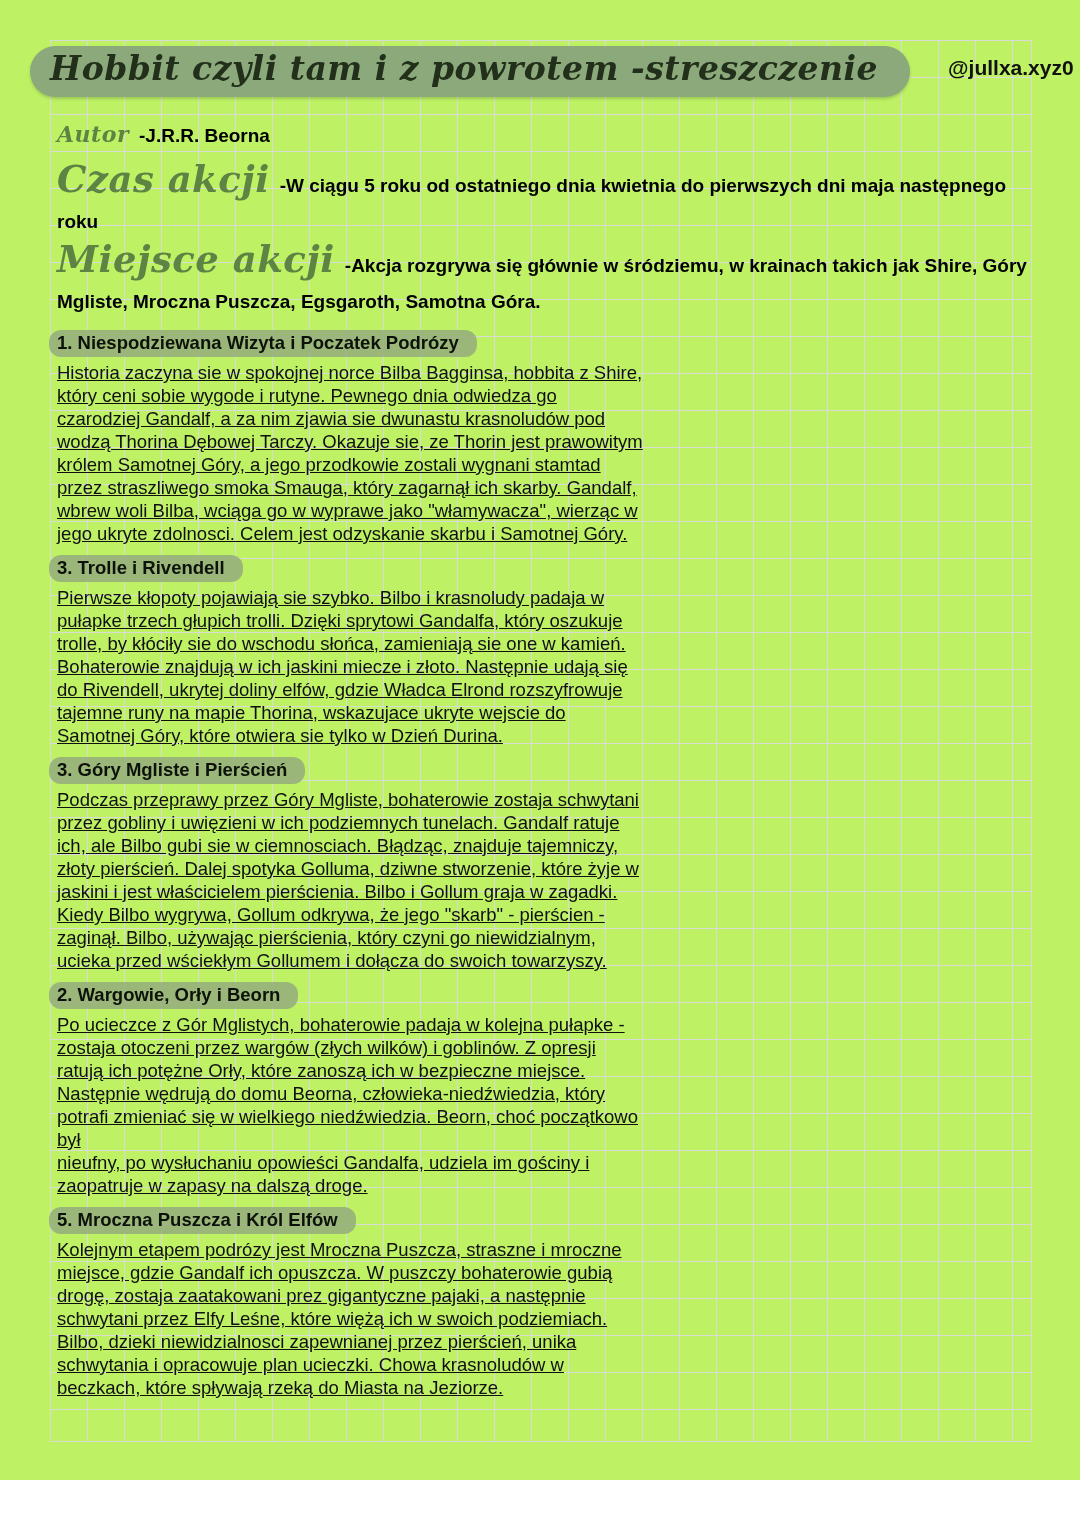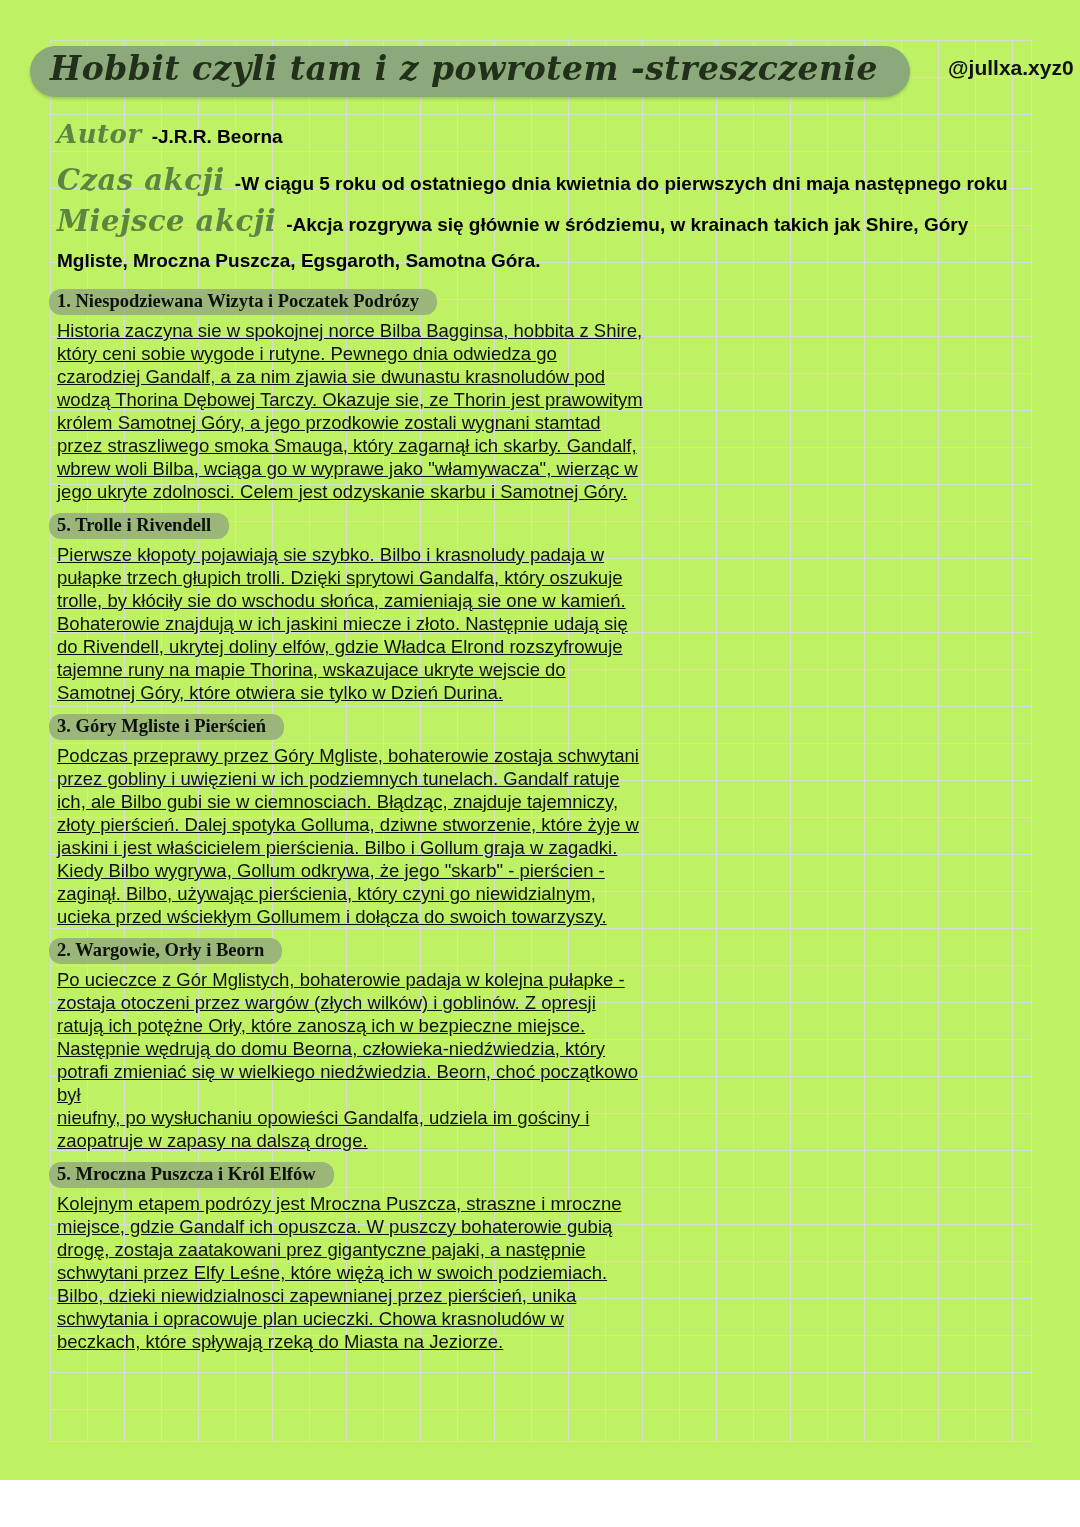--- a/index.html
+++ b/index.html
@@ -54,40 +54,39 @@
     font-weight:bold;
     color:#111;
     margin-top:10px;
     margin-right:16px;
     white-space:nowrap;
     padding-left:38px;
   }
   .meta{margin:0;color:#000;}
   .label{
     color:#5e8443;
-    font-size:29px;
+    font-size:37px;
     margin-right:10px;
     letter-spacing:.5px;
   }
   .author-line{margin-top:20px;line-height:34px;}
-  .author-line .label{font-size:26px;}
+  .author-line .label{font-size:22px;}
   .meta-bold{font-weight:bold;font-size:19px;color:#000;}
   .czas{margin-top:8px;line-height:35px;max-width:1005px;}
   .miejsce{margin-top:2px;line-height:35px;max-width:990px;}
   .section{margin-top:10px;}
   .sec-title{
     display:inline-block;
     background:rgba(148,172,123,.85);
     border-radius:12px;
     padding:2px 18px 3px 8px;
     font-weight:bold;
     font-size:18.5px;
     color:#0c120a;
     margin:0 0 2px -8px;
-    font-family:Liberation Serif, serif;
   }
   .body-text{
     margin:2px 0 6px;
     font-size:18.5px;
     line-height:23px;
     white-space:pre-line;
     max-width:745px;
     color:#101010;
     text-decoration:underline;
   }
@@ -125,21 +124,21 @@
 który ceni sobie wygode i rutyne. Pewnego dnia odwiedza go
 czarodziej Gandalf, a za nim zjawia sie dwunastu krasnoludów pod
 wodzą Thorina Dębowej Tarczy. Okazuje sie, ze Thorin jest prawowitym
 królem Samotnej Góry, a jego przodkowie zostali wygnani stamtad
 przez straszliwego smoka Smauga, który zagarnął ich skarby. Gandalf,
 wbrew woli Bilba, wciąga go w wyprawe jako "włamywacza", wierząc w
 jego ukryte zdolnosci. Celem jest odzyskanie skarbu i Samotnej Góry.</p>
     </div>
 
     <div class="section">
-      <div class="sec-title">5. Trolle i Rivendell</div>
+      <div class="sec-title">3. Trolle i Rivendell</div>
       <p class="body-text">Pierwsze kłopoty pojawiają sie szybko. Bilbo i krasnoludy padaja w
 pułapke trzech głupich trolli. Dzięki sprytowi Gandalfa, który oszukuje
 trolle, by kłóciły sie do wschodu słońca, zamieniają sie one w kamień.
 Bohaterowie znajdują w ich jaskini miecze i złoto. Następnie udają się
 do Rivendell, ukrytej doliny elfów, gdzie Władca Elrond rozszyfrowuje
 tajemne runy na mapie Thorina, wskazujace ukryte wejscie do
 Samotnej Góry, które otwiera sie tylko w Dzień Durina.</p>
     </div>
 
     <div class="section">

